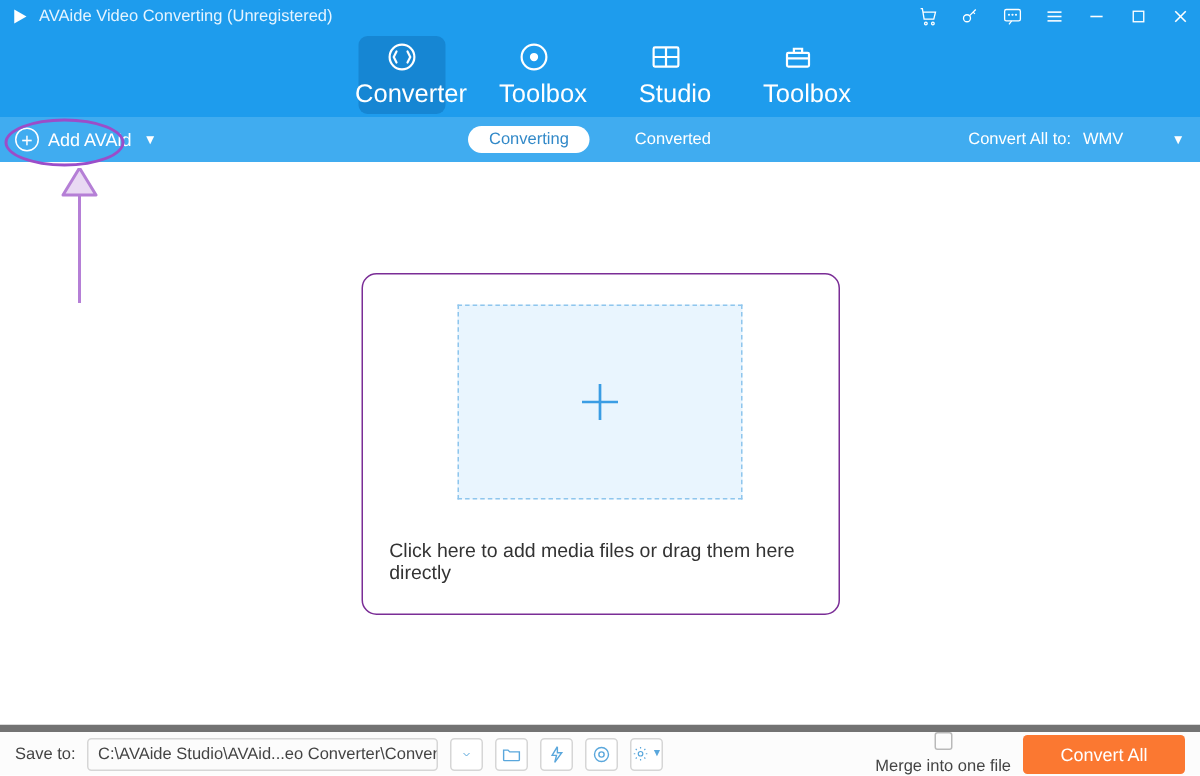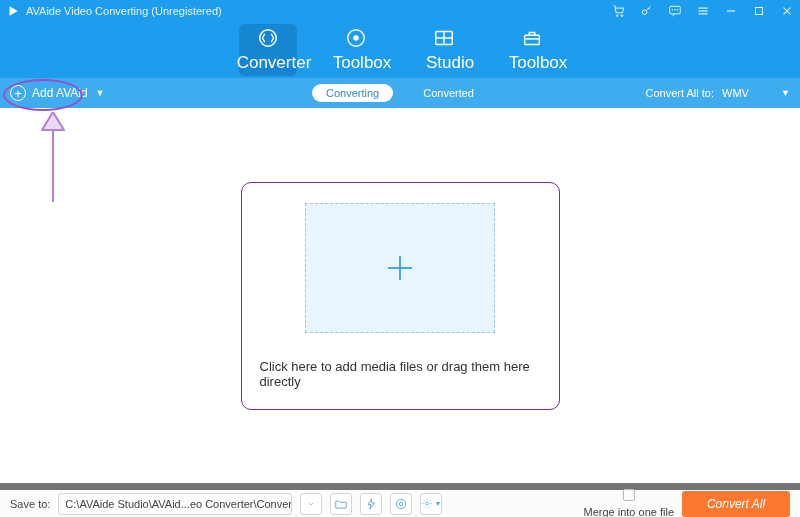--- a/index.html
+++ b/index.html
@@ -37,32 +37,32 @@
   .convert-select .chev { font-size: 9px; }
 
   
   .main { flex: 1; background: #fff; position: relative; display:flex; align-items:center; justify-content:center; }
   .drop-card { width: 319px; height: 228px; border: 1.5px solid #7a2d96; border-radius: 10px; display:flex; flex-direction:column; align-items:center; justify-content:center; gap: 26px; padding: 18px; cursor:pointer;}
   .drop-zone { width: 190px; height: 130px; border: 1.5px dashed #8fc6ed; background: #e9f5fe; display:flex; align-items:center; justify-content:center; }
   .drop-zone svg { stroke:#3a9de4; }
   .drop-text { font-size: 13px; color: #333; }
 
   
-  .footer { height: 34px; border-top: 7px solid #737373; background: #fcfcfc; display:flex; align-items:center; padding: 0 10px; gap: 8px; font-size: 11px; color:#444;}
+  .footer { height: 34px; border-top: 5px solid #737373; background: #fcfcfc; display:flex; align-items:center; padding: 0 10px; gap: 8px; font-size: 11px; color:#444;}
   .save-to-label { white-space: nowrap; }
   .path-box { flex: 0 0 234px; height: 22px; border: 1px solid #d6d6d6; border-radius: 3px; display:flex; align-items:center; padding: 0 6px; overflow:hidden; white-space:nowrap; text-overflow:ellipsis; font-size: 11px; color:#444;}
   .small-btn { width: 22px; height: 22px; border: 1px solid #d6d6d6; border-radius: 3px; display:flex; align-items:center; justify-content:center; cursor:pointer; background:#fff;}
   .small-btn.dropdown { width: 22px; }
   .small-btn svg { stroke:#5aa7dc; }
   .small-btn .gear-chev { font-size:7px; color:#5aa7dc; margin-left:1px;}
 
   .footer-spacer { flex: 1; }
   .merge { display:flex; align-items:center; gap: 5px; cursor:pointer;flex-direction:column; }
   .merge .checkbox { width: 12px; height: 12px; border: 1px solid #b9b9b9; border-radius: 2px; }
-  .convert-btn { width: 108px; height: 26px; background: #FB7831; color:#fff; border: none; border-radius: 3px; font-size: 12px; cursor:pointer; display:flex; align-items:center; justify-content:center;font-style:italic; }
+  .convert-btn { width: 108px; height: 26px; background: #FB7831; color:#fff; border: none; border-radius: 3px; font-size: 12px; cursor:pointer; display:flex; align-items:center; justify-content:center; }
 
   
   .annot-circle { position:absolute; left: 3px; top: 79px; width: 80px; height: 32px; border: 2px solid #9b4dc9; border-radius: 50%; pointer-events:none; }
   .annot-arrow { position:absolute; left: 38px; top: 112px; width: 30px; height: 90px; pointer-events:none; }
 </style>
 </head>
 <body>
 
 <div class="app">
 

